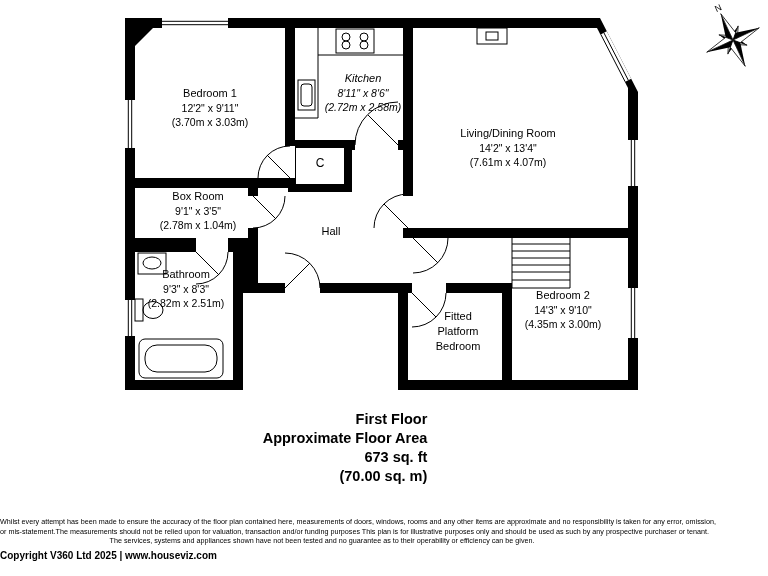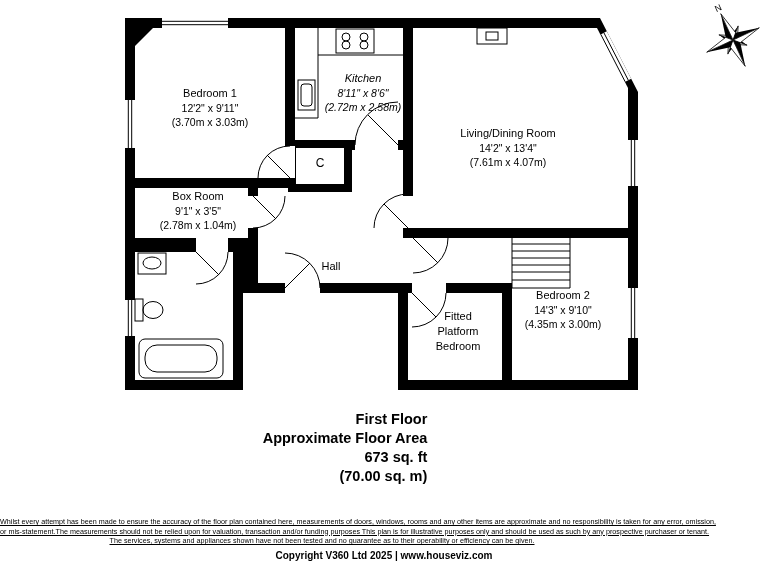--- a/index.html
+++ b/index.html
@@ -8,23 +8,23 @@
   .plan-svg{position:absolute;left:0;top:0;}
   .room-label{position:absolute;transform:translate(-50%,-50%);text-align:center;
               font-size:10.5px;line-height:1.35;white-space:nowrap;}
   .room-label span{display:block;}
   .room-label .room-name{font-size:11px;}
   .cupboard-label{font-size:12px;}
   .plan-title{position:absolute;left:345px;top:448px;transform:translate(-50%,-50%);
               text-align:right;font-weight:bold;font-size:14.5px;line-height:1.3;white-space:nowrap;}
   .plan-title span{display:block;}
   .disclaimer{position:absolute;left:0;top:517px;width:644px;text-align:center;
-              font-size:7.2px;line-height:1.32;white-space:nowrap;text-decoration:underline;}
+              font-size:7.2px;line-height:1.32;white-space:nowrap;}
   .disclaimer span{display:block;}
-  .copyright{position:absolute;left:0;top:550px;width:768px;text-align:center;
+  .copyright{position:absolute;left:0;top:550px;width:768px;text-align:left;
              font-size:10px;font-weight:bold;}
 </style>
 </head>
 <body>
 
 <div class="page">
 
   <svg class="plan-svg" width="768" height="576" viewBox="0 0 768 576">
 
     <polygon points="125,18 600,18 638,92 638,390 398,390 398,293 243,293 243,390 125,390" fill="#000"></polygon>
@@ -195,28 +195,33 @@
     <span>14'2" x 13'4"</span>
     <span>(7.61m x 4.07m)</span>
   </div>
 
   <div class="room-label" style="left:198px;top:211px;">
     <span class="room-name">Box Room</span>
     <span>9'1" x 3'5"</span>
     <span>(2.78m x 1.04m)</span>
   </div>
 
-  <div class="room-label" style="left:331px;top:231px;margin-top:35px;">
+  <div class="room-label" style="left:331px;top:231px;">
     <span class="room-name">Hall</span>
   </div>
 
   <div class="room-label cupboard-label" style="left:320px;top:163px;">
     <span>C</span>
   </div>
 
+  <div class="room-label" style="left:186px;top:289px;">
+    <span class="room-name">Bathroom</span>
+    <span>9'3" x 8'3"</span>
+    <span>(2.82m x 2.51m)</span>
+  </div>
 
   <div class="room-label" style="left:458px;top:331px;">
     <span class="room-name">Fitted</span>
     <span class="room-name">Platform</span>
     <span class="room-name">Bedroom</span>
   </div>
 
   <div class="room-label" style="left:563px;top:310px;">
     <span class="room-name">Bedroom 2</span>
     <span>14'3" x 9'10"</span>

